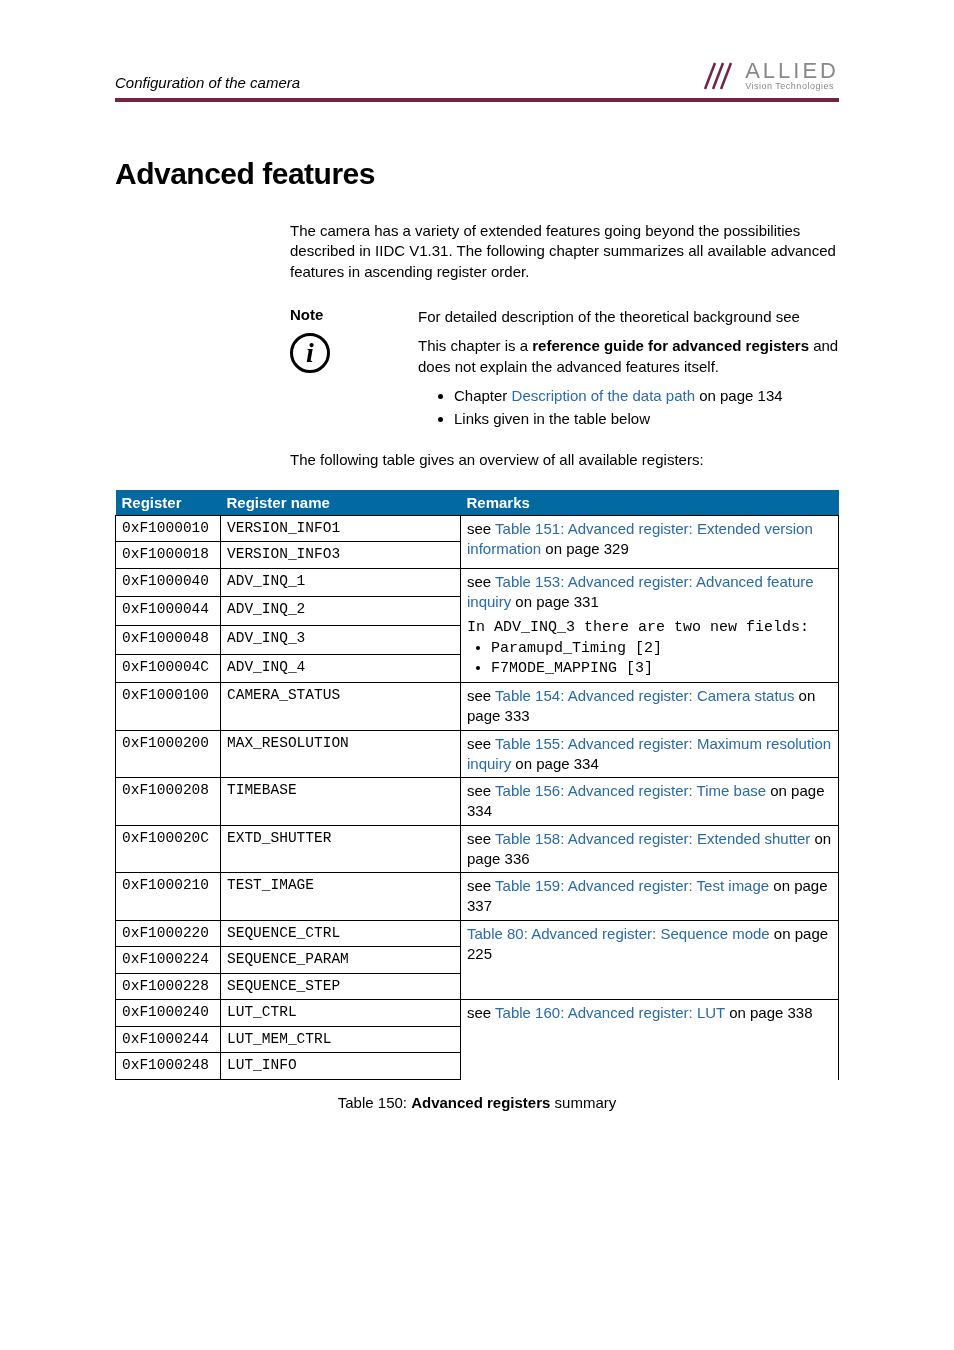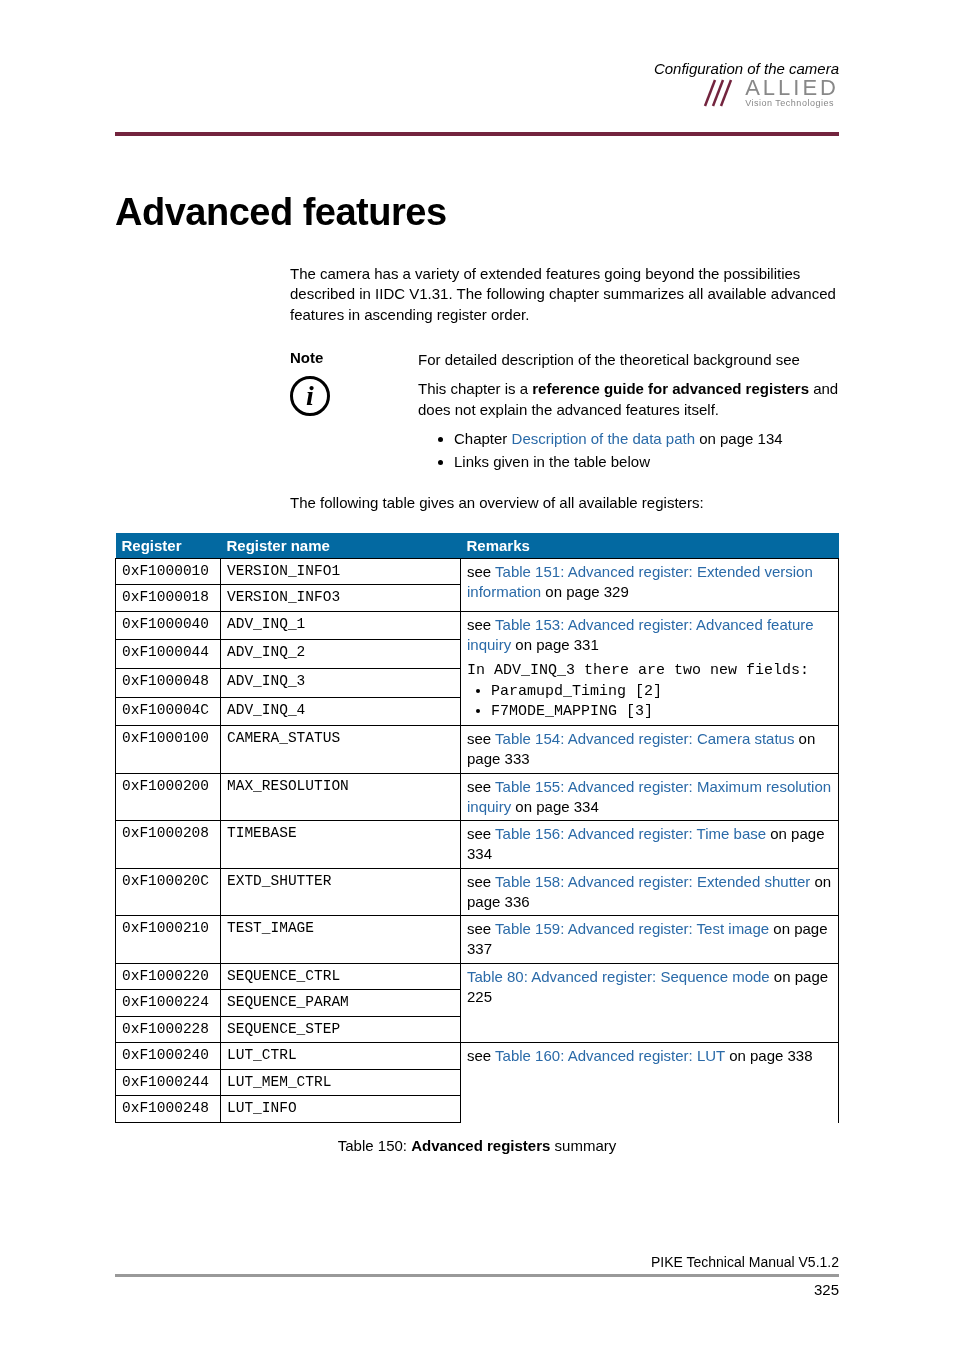--- a/index.html
+++ b/index.html
@@ -11,30 +11,29 @@
     color: #000;
     font-size: 15px;
     padding: 60px 0 30px 0;
   }
   .page { padding: 0 115px; }
   .header-bar {
     display: flex;
     justify-content: space-between;
     align-items: flex-end;
     padding-bottom: 6px;
-    margin-bottom: 18px;
-    flex-direction: column;
+    margin-bottom: 1px;
   }
   .section-label { font-style: italic; font-size: 15px; }
   .logo-wrap { display: flex; align-items: center; gap: 4px; }
   .logo-text { display: flex; flex-direction: column; line-height: 1; }
   .logo-main { color: #888; font-weight: 300; letter-spacing: 3px; font-size: 22px; }
   .logo-sub { color: #888; font-size: 9px; letter-spacing: 0.5px; }
   .hr-top { border: 0; border-top: 4px solid #73243E; margin-bottom: 55px; }
-  h1 { font-size: 38px; font-weight: 900; margin-bottom: 30px; font-family: Arial, sans-serif; letter-spacing: -0.5px; }
+  h1 { font-size: 30px; font-weight: 900; margin-bottom: 30px; font-family: Arial, sans-serif; letter-spacing: -0.5px; }
   .intro-para { margin-left: 175px; margin-bottom: 24px; line-height: 1.35; }
   .note-block { margin-left: 175px; display: flex; gap: 28px; margin-bottom: 20px; }
   .note-col1 { width: 100px; flex-shrink: 0; }
   .note-label { font-weight: bold; margin-bottom: 10px; }
   .info-icon {
     width: 40px; height: 40px; border: 3.5px solid #000; border-radius: 50%;
     display: flex; align-items: center; justify-content: center; margin-top: 6px;
   }
   .info-icon-inner {
     font-family: Georgia, serif; font-weight: bold; font-size: 28px; font-style: italic;
@@ -217,18 +216,13 @@
         <td class="reg">0xF1000248</td>
         <td class="name">LUT_INFO</td>
       </tr>
     </tbody>
   </table>
 
   <div class="caption">
     <span>Table 150: </span><strong>Advanced registers</strong><span> summary</span>
   </div>
 
-  <div class="footer">
-    <div class="footer-title">PIKE Technical Manual V5.1.2</div>
-    <hr class="hr-bot">
-    <div class="page-num">325</div>
-  </div>
 </div>
 
 </body></html>

